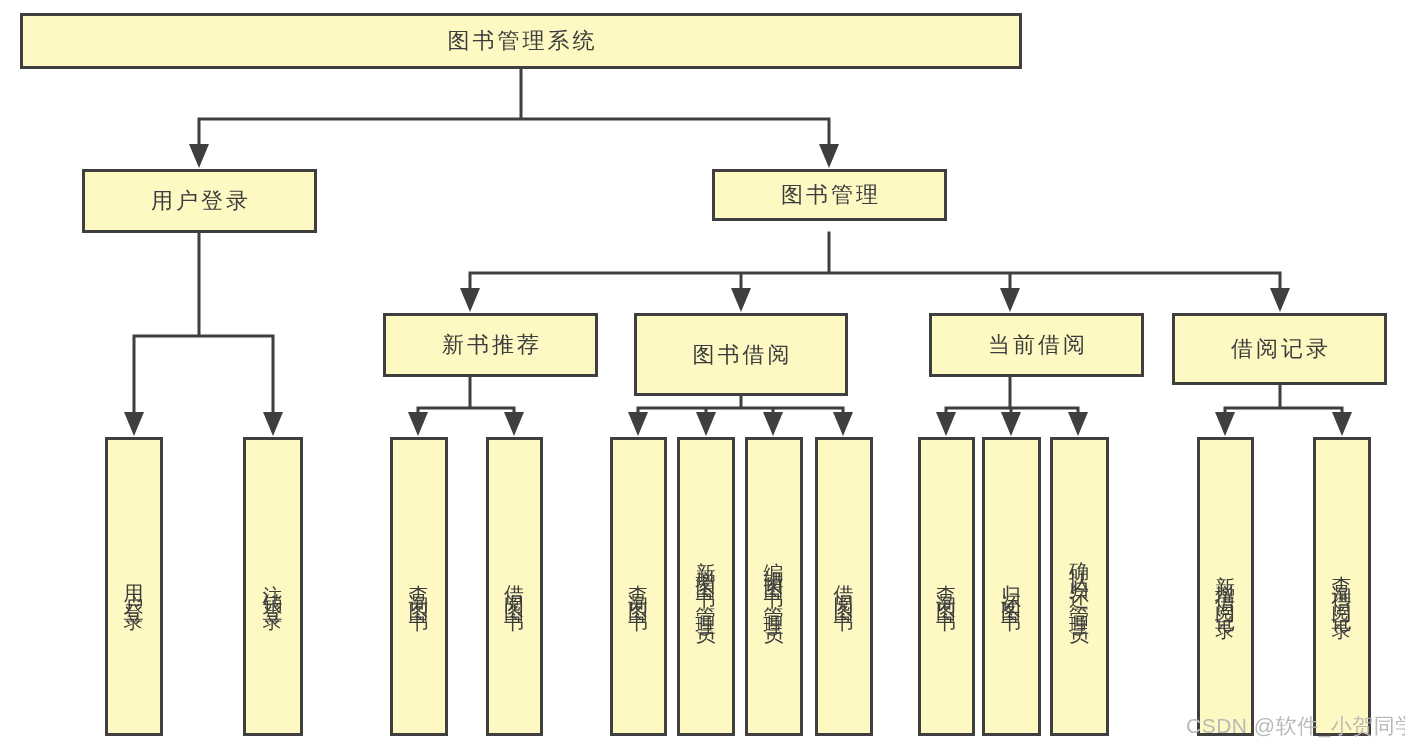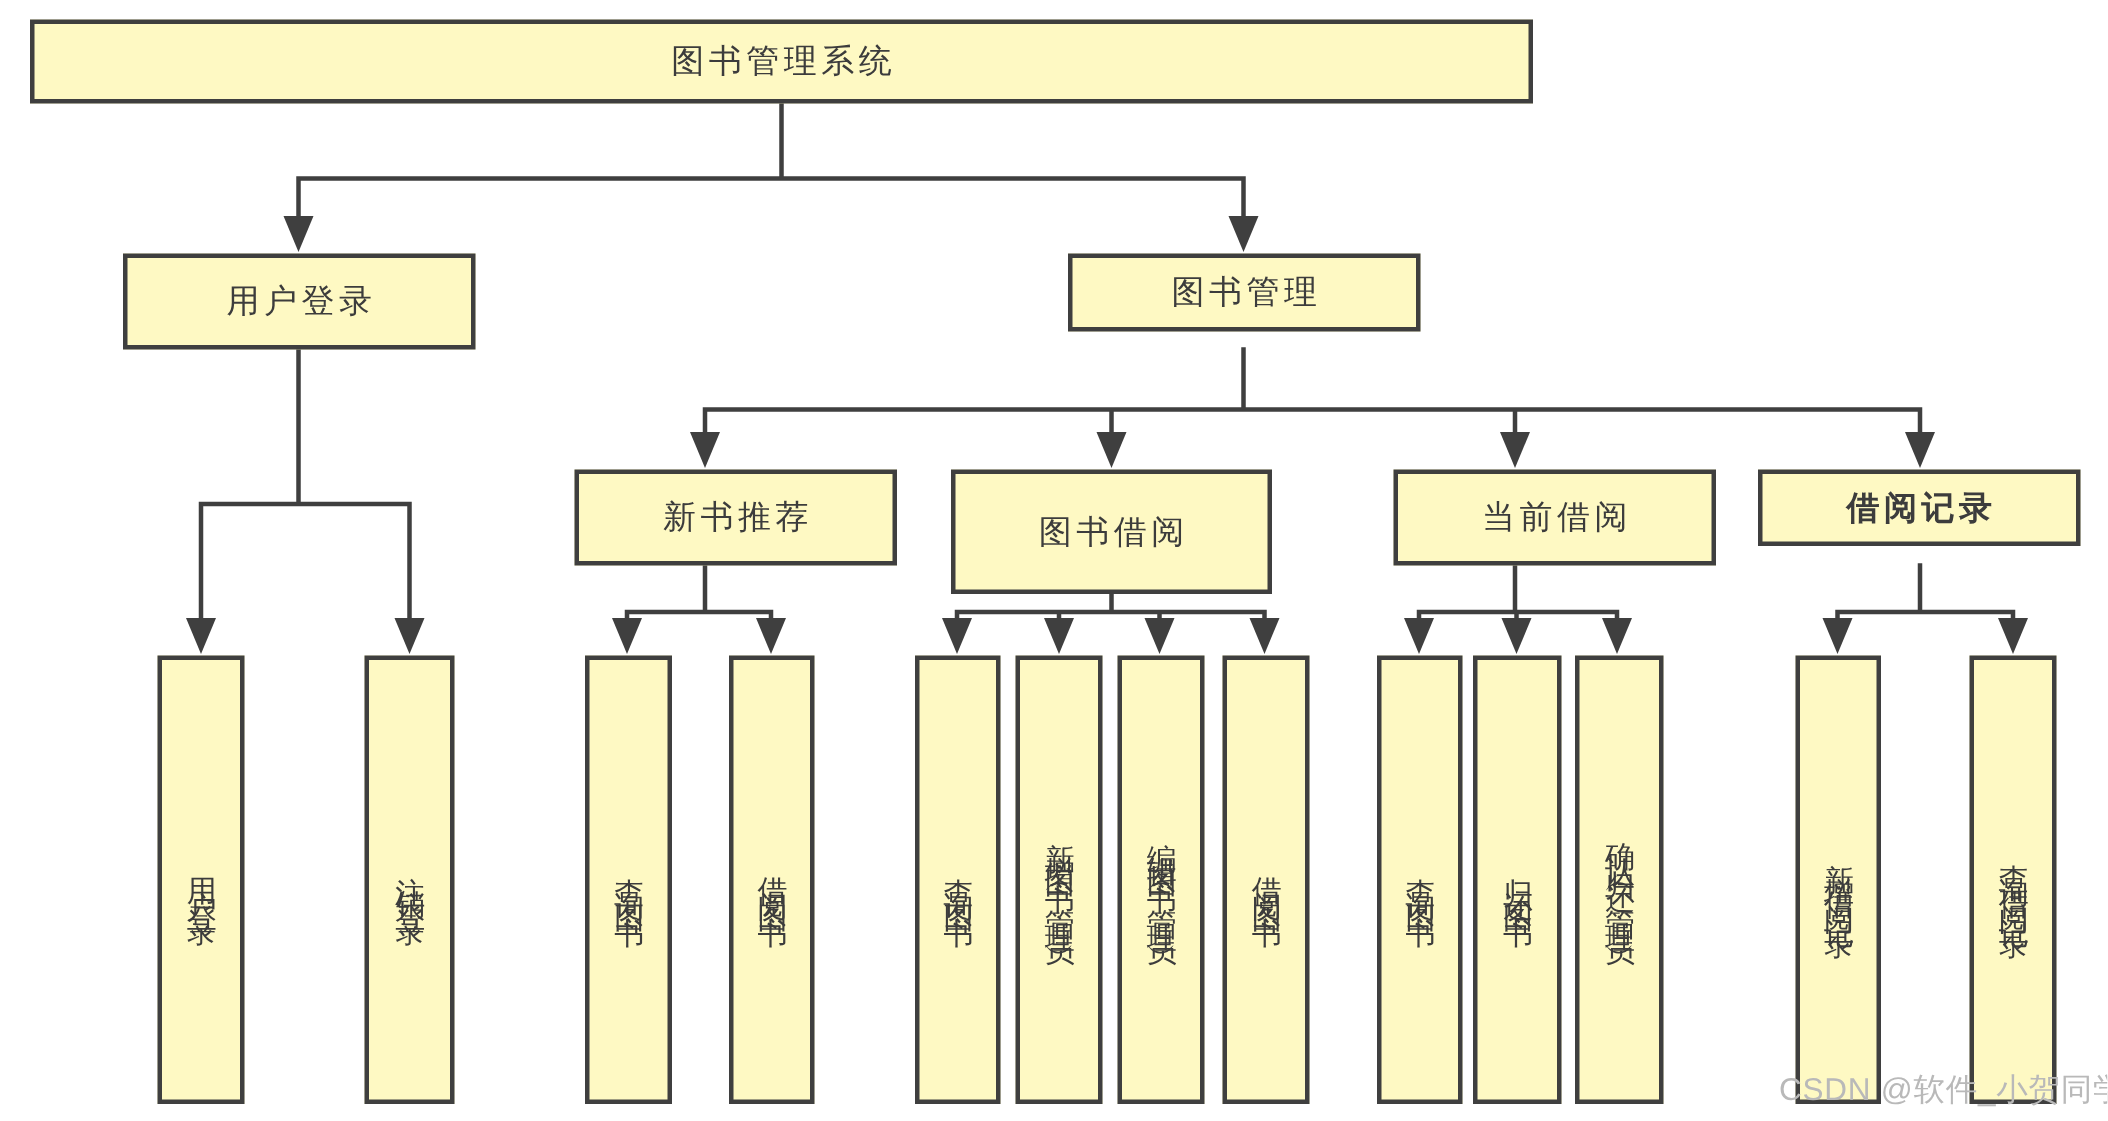--- a/index.html
+++ b/index.html
@@ -115,21 +115,21 @@
   </svg>
 
   <div class="node h" style="left:20px; top:13px; width:1002px; height:56px;">图书管理系统</div>
 
   <div class="node h" style="left:82px; top:169px; width:235px; height:64px;">用户登录</div>
   <div class="node h" style="left:712px; top:169px; width:235px; height:52px;">图书管理</div>
 
   <div class="node h" style="left:383px; top:313px; width:215px; height:64px;">新书推荐</div>
   <div class="node h" style="left:634px; top:313px; width:214px; height:83px;">图书借阅</div>
   <div class="node h" style="left:902px; top:313px; width:215px; height:64px;margin-left:27px;">当前借阅</div>
-  <div class="node h" style="left:1172px; top:313px; width:215px; height:51px;font-weight:bold;">借阅记录</div>
+  <div class="node h" style="left:1172px; top:313px; width:215px; height:72px;">借阅记录</div>
 
   <div class="node v" style="left:105px; top:437px; width:58px; height:299px;">用户登录</div>
   <div class="node v" style="left:243px; top:437px; width:60px; height:299px;">注销登录</div>
 
   <div class="node v" style="left:390px; top:437px; width:58px; height:299px;">查询图书</div>
   <div class="node v" style="left:486px; top:437px; width:57px; height:299px;">借阅图书</div>
 
   <div class="node v" style="left:610px; top:437px; width:57px; height:299px;">查询图书</div>
   <div class="node v" style="left:677px; top:437px; width:58px; height:299px;">新增图书（管理员）</div>
   <div class="node v" style="left:745px; top:437px; width:58px; height:299px;">编辑图书（管理员）</div>

